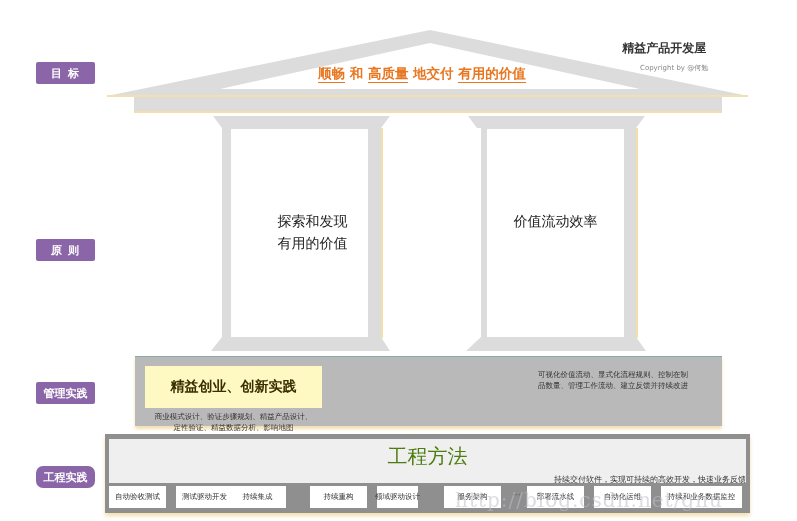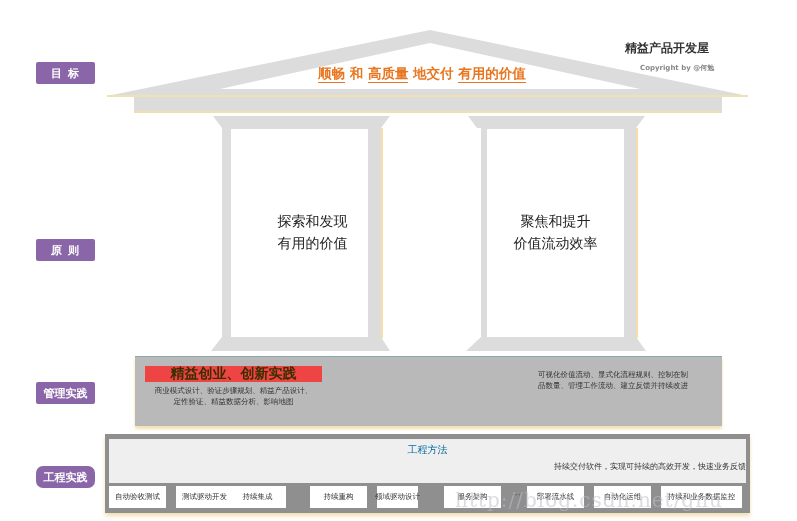--- a/index.html
+++ b/index.html
@@ -12,57 +12,57 @@
     font-size: 11px; font-weight: bold; display: flex; align-items: center; justify-content: center;
     letter-spacing: 1px;
   }
   .side-label.wide { letter-spacing: 0; }
 
   
   #roof-svg { position: absolute; left: 0; top: 0; }
 
   .title-block { position: absolute; left: 620px; top: 40px; text-align: center; }
   .house-title { font-size: 12px; font-weight: bold; color: #333; }
-  .copyright { font-size: 7px; color: #888; margin-top: 6px; margin-left: 20px; font-weight: bold; }
+  .copyright { font-size: 7px; color: #888; margin-top: 6px; margin-left: 20px; }
 
   .goal {
     position: absolute; left: 318px; top: 65px; font-size: 13.5px; font-weight: bold;
     color: #e87722; white-space: nowrap;
   }
   .goal span.u { border-bottom: 1px solid #e87722; padding-bottom: 1px; }
 
   
   .pillar-text {
     position: absolute; text-align: center; font-size: 14px; color: #222; line-height: 22px;
   }
 
   
   .mgmt {
     position: absolute; left: 135px; top: 356px; width: 587px; height: 70px;
     background: #b9b9b9; border-top: 1px solid #8aa;
     box-shadow: 0 3px 3px #f3dfb0;
   }
   .mgmt-card { position: absolute; top: 9px; width: 177px; }
   .mgmt-head {
-    background: #ef4444; height: 16px; display: flex; align-items: center; justify-content: center;
+    background: #fef9c3; height: 42px; display: flex; align-items: center; justify-content: center;
     font-size: 14px; font-weight: bold; color: #3a2e00;
   }
   .mgmt-desc {
     font-size: 7.5px; color: #333; text-align: center; line-height: 11px; margin-top: 3px; white-space: nowrap;
   }
 
   
   .eng {
     position: absolute; left: 105px; top: 434px; width: 645px; height: 79px;
     background: #8f8f8f; box-shadow: 0 3px 4px #f3dfb0;
   }
   .eng-inner {
     position: absolute; left: 4px; top: 5px; width: 637px; height: 44px; background: #efefef;
   }
-  .eng-title { text-align: center; font-size: 10px; color: #0369a1; margin-top: 4px; }
+  .eng-title { text-align: center; font-size: 20px; color: #4d7c0f; margin-top: 4px; }
   .eng-sub { text-align: right; font-size: 8px; color: #333; margin-top: 4px; }
   .eng-items { position: absolute; left: 4px; top: 52px; height: 22px; }
   .eng-item {
     position: absolute; top: 0; height: 22px; background: #ffffff;
     font-size: 7.5px; color: #333; display: flex; align-items: center; justify-content: center; white-space: nowrap;
   }
   .eng-ellipsis { position: absolute; top: 4px; font-size: 9px; color: #555; }
 
   .watermark {
     position: absolute; left: 455px; top: 488px; font-family: "DejaVu Serif", serif; font-size: 20px;
@@ -108,21 +108,20 @@
 
 <div class="goal">
   <span class="u">顺畅</span><span style="white-space:pre;"> 和 </span><span class="u">高质量</span><span style="white-space:pre;"> 地交付 </span><span class="u">有用的价值</span>
 </div>
 
 <div class="pillar-text" style="left:231px; top:210px; width:137px;padding-left:26px;">
   <div>探索和发现</div>
   <div>有用的价值</div>
 </div>
 <div class="pillar-text" style="left:487px; top:210px; width:137px;">
-  <div>聚焦和提升</div>
   <div>价值流动效率</div>
 </div>
 
 <div class="mgmt">
   <div class="mgmt-card" style="left:10px;">
     <div class="mgmt-head">精益创业、创新实践</div>
     <div class="mgmt-desc">
       <div>商业模式设计、验证步骤规划、精益产品设计、</div>
       <div>定性验证、精益数据分析、影响地图</div>
     </div>

